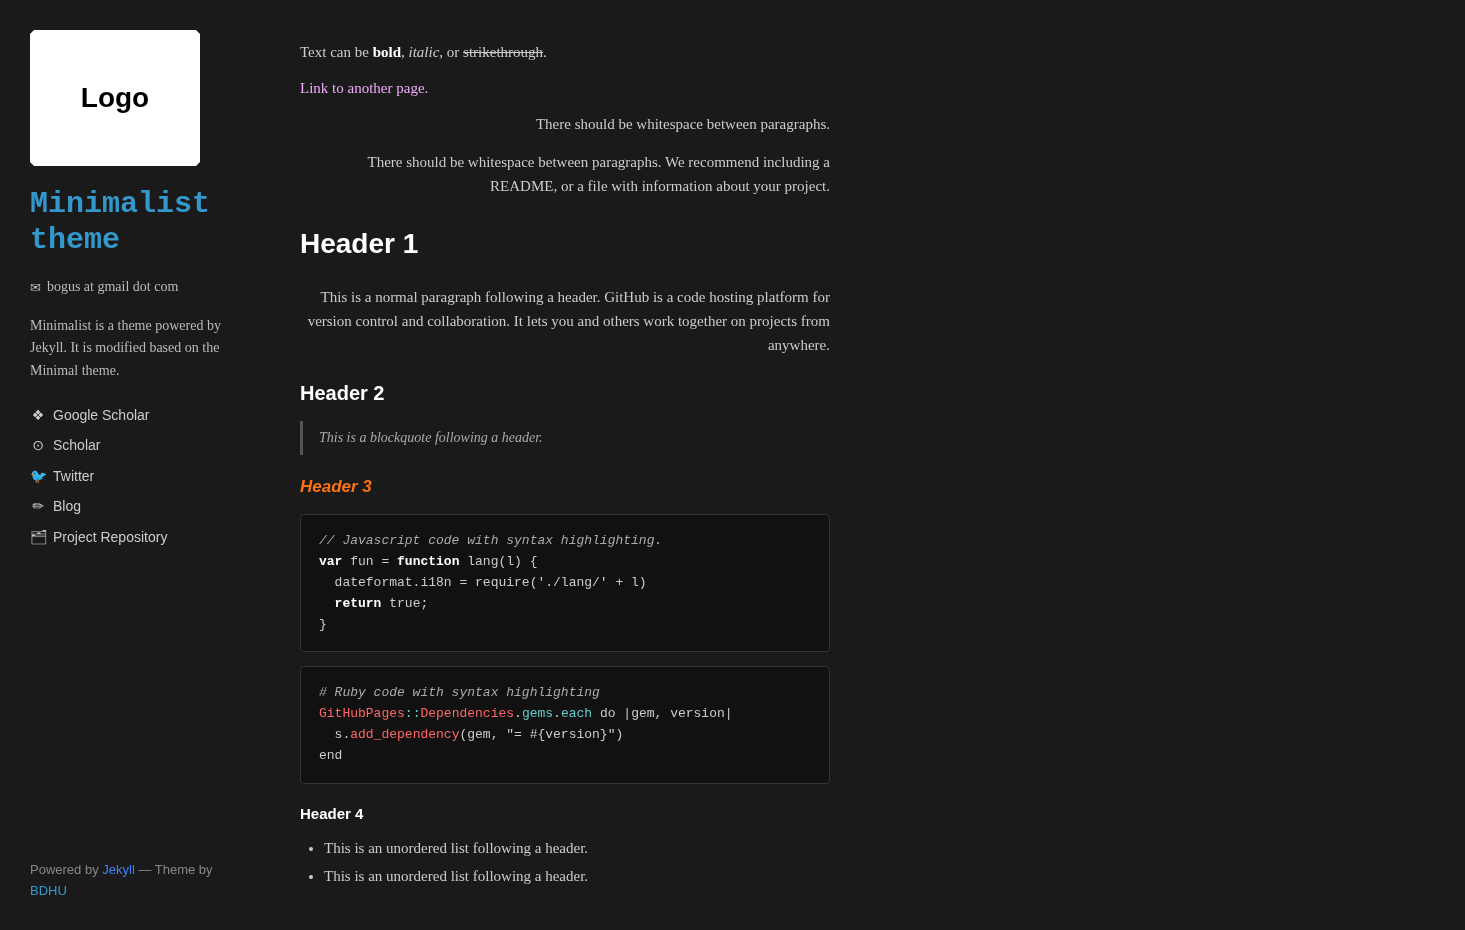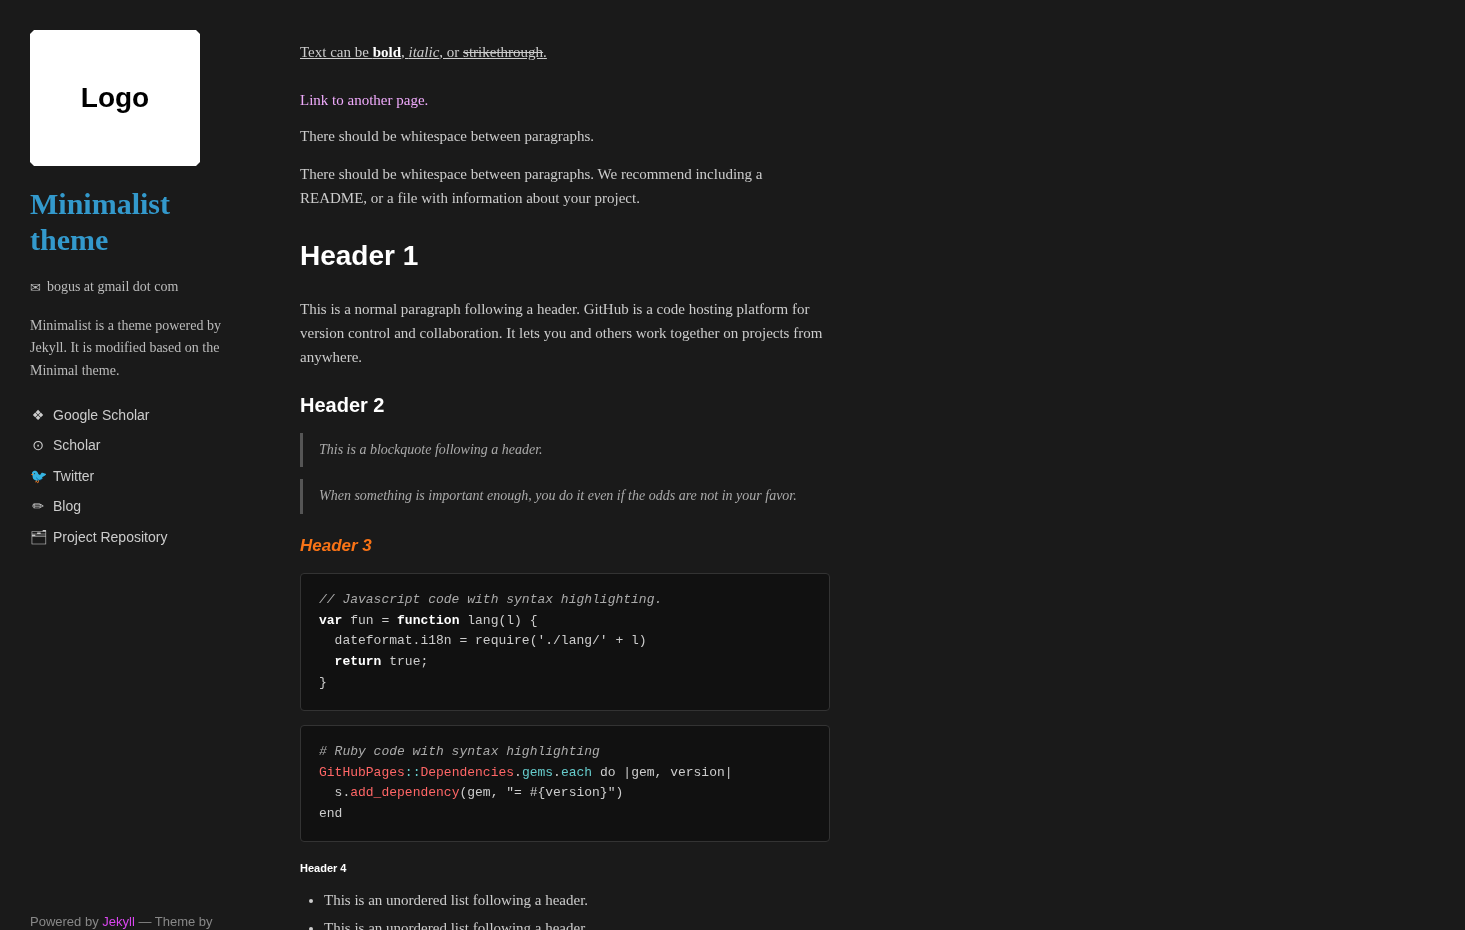--- a/index.html
+++ b/index.html
@@ -33,21 +33,21 @@
       
       clip-path: polygon(0 4px, 4px 0, calc(100% - 4px) 0, 100% 4px, 100% calc(100% - 4px), calc(100% - 4px) 100%, 4px 100%, 0 calc(100% - 4px));
     }
     .logo-text {
       font-family: Arial, sans-serif;
       font-size: 28px;
       font-weight: bold;
       color: #000;
     }
     .site-title {
-      font-family: Liberation Serif, serif;
+      font-family: Liberation Mono, monospace;
       font-size: 30px;
       font-weight: bold;
       color: #3399cc;
       line-height: 1.2;
       margin-bottom: 18px;
     }
     .email-row {
       display: flex;
       align-items: flex-start;
       gap: 6px;
@@ -97,35 +97,35 @@
       text-decoration: none;
     }
     .main-content {
       flex: 1;
       padding: 40px 50px 40px 40px;
       max-width: 620px;
       background-color: #1a1a1a;
     }
     .intro-text {
       color: #ccc;
-      margin-bottom: 24px;
-      font-size: 15px;
-      text-decoration: underline;
+      margin-bottom: 12px;
+      font-size: 15px;
     }
     .intro-text strong { font-weight: bold; color: #fff; }
     .intro-text em { font-style: italic; }
     .intro-text s { text-decoration: line-through; }
     .link-blue {
       color: #f0abfc;
       text-decoration: none;
     }
     .para {
       color: #ccc;
       margin-bottom: 14px;
       font-size: 15px;
+      text-align: right;
     }
     .section-h1 {
       font-family: Arial, sans-serif;
       font-size: 28px;
       font-weight: bold;
       color: #fff;
       margin: 24px 0 14px 0;
       padding-bottom: 4px;
     }
     .section-h2 {
@@ -138,21 +138,21 @@
     .section-h3 {
       font-family: Arial, sans-serif;
       font-size: 17px;
       font-weight: bold;
       color: #f97316;
       margin: 18px 0 10px 0;
       font-style: italic;
     }
     .section-h4 {
       font-family: Arial, sans-serif;
-      font-size: 11px;
+      font-size: 15px;
       font-weight: bold;
       color: #fff;
       margin: 18px 0 10px 0;
     }
     .blockquote {
       border-left: 3px solid #555;
       padding: 6px 16px;
       margin: 12px 0;
       color: #aaa;
       font-style: italic;
@@ -217,21 +217,21 @@
       <span>Blog</span>
     </a>
     <a class="nav-link">
       <span class="nav-icon">🗂</span>
       <span>Project Repository</span>
     </a>
   </nav>
 
   <div class="footer-text">
     <span>Powered by</span>
-    <a style="color:#d946ef;text-decoration:none;">Jekyll</a>
+    <a style="color:#3b82f6;text-decoration:none;">Jekyll</a>
     <span> — Theme by</span>
     <br>
     <a style="color:#3399cc;text-decoration:none;">BDHU</a>
   </div>
 </aside>
 
 <main class="main-content">
 
   <p class="intro-text">
     <span>Text can be </span>
@@ -251,23 +251,20 @@
   <h1 class="section-h1">Header 1</h1>
 
   <p class="para">This is a normal paragraph following a header. GitHub is a code hosting platform for version control and collaboration. It lets you and others work together on projects from anywhere.</p>
 
   <h2 class="section-h2">Header 2</h2>
 
   <blockquote class="blockquote">
     <span>This is a blockquote following a header.</span>
   </blockquote>
 
-  <blockquote class="blockquote">
-    <span>When something is important enough, you do it even if the odds are not in your favor.</span>
-  </blockquote>
 
   <h3 class="section-h3">Header 3</h3>
 
   <div class="code-block">
     <div><span class="code-comment">// Javascript code with syntax highlighting.</span></div>
     <div>
       <span class="code-keyword">var</span>
       <span class="code-plain"> fun = </span>
       <span class="code-keyword">function</span>
       <span class="code-plain"> lang(l) {</span>

